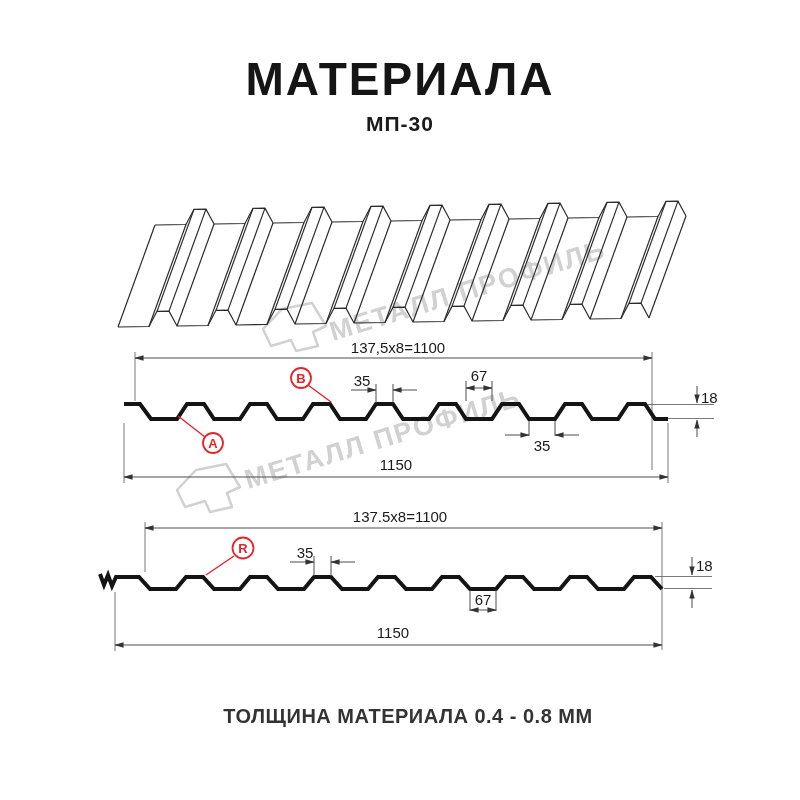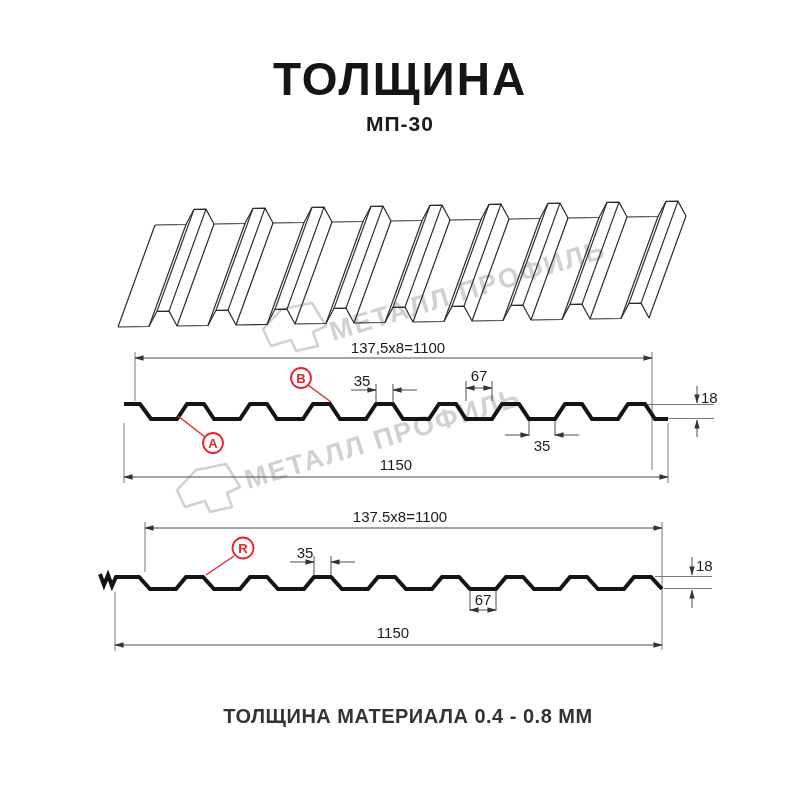--- a/index.html
+++ b/index.html
@@ -27,21 +27,21 @@
   .wm-logo{stroke:var(--wm);stroke-width:2.5;fill:none;stroke-linejoin:round;opacity:.85;}
   .red-circle{fill:#fff;stroke:var(--accent);stroke-width:1.8;}
   .red-leader{stroke:var(--accent);stroke-width:1.4;}
   .mark-letter{font:700 13px "Liberation Sans",sans-serif;fill:var(--accent);text-anchor:middle;}
 </style>
 </head>
 <body>
 
 <div class="page">
 
-  <div class="title">ТОЛЩИНА</div>
+  <div class="title">МАТЕРИАЛА</div>
   <div class="subtitle">МП-30</div>
 
   <svg width="800" height="570" viewBox="0 160 800 570">
     <defs>
       <marker id="arr" viewBox="0 0 10 6" refX="9.5" refY="3" markerWidth="9" markerHeight="5.4" orient="auto-start-reverse">
         <path d="M0,0 L10,3 L0,6 z" fill="#333"></path>
       </marker>
     </defs>
 
     <polygon id="sheet-fill" fill="#ffffff" stroke="none" points="118.0,327.0 149.0,326.5 157.0,311.3 169.0,311.1 177.0,326.0 208.0,325.5 216.0,310.3 228.0,310.1 236.0,325.0 267.0,324.5 275.0,309.3 287.0,309.1 295.0,324.0 326.0,323.5 334.0,308.3 346.0,308.1 354.0,323.0 385.0,322.5 393.0,307.4 405.0,307.1 413.0,322.0 444.0,321.5 452.0,306.4 464.0,306.2 472.0,321.0 503.0,320.5 511.0,305.4 523.0,305.2 531.0,320.0 562.0,319.5 570.0,304.4 582.0,304.2 590.0,319.0 621.0,318.5 629.0,303.4 641.0,303.2 649.0,318.0 686.0,216.0 678.0,201.2 666.0,201.4 658.0,216.5 627.0,217.0 619.0,202.2 607.0,202.4 599.0,217.5 568.0,218.0 560.0,203.2 548.0,203.4 540.0,218.5 509.0,219.0 501.0,204.2 489.0,204.4 481.0,219.5 450.0,220.0 442.0,205.1 430.0,205.4 422.0,220.5 391.0,221.0 383.0,206.1 371.0,206.3 363.0,221.5 332.0,222.0 324.0,207.1 312.0,207.3 304.0,222.5 273.0,223.0 265.0,208.1 253.0,208.3 245.0,223.5 214.0,224.0 206.0,209.1 194.0,209.3 186.0,224.5 155.0,225.0"></polygon>

